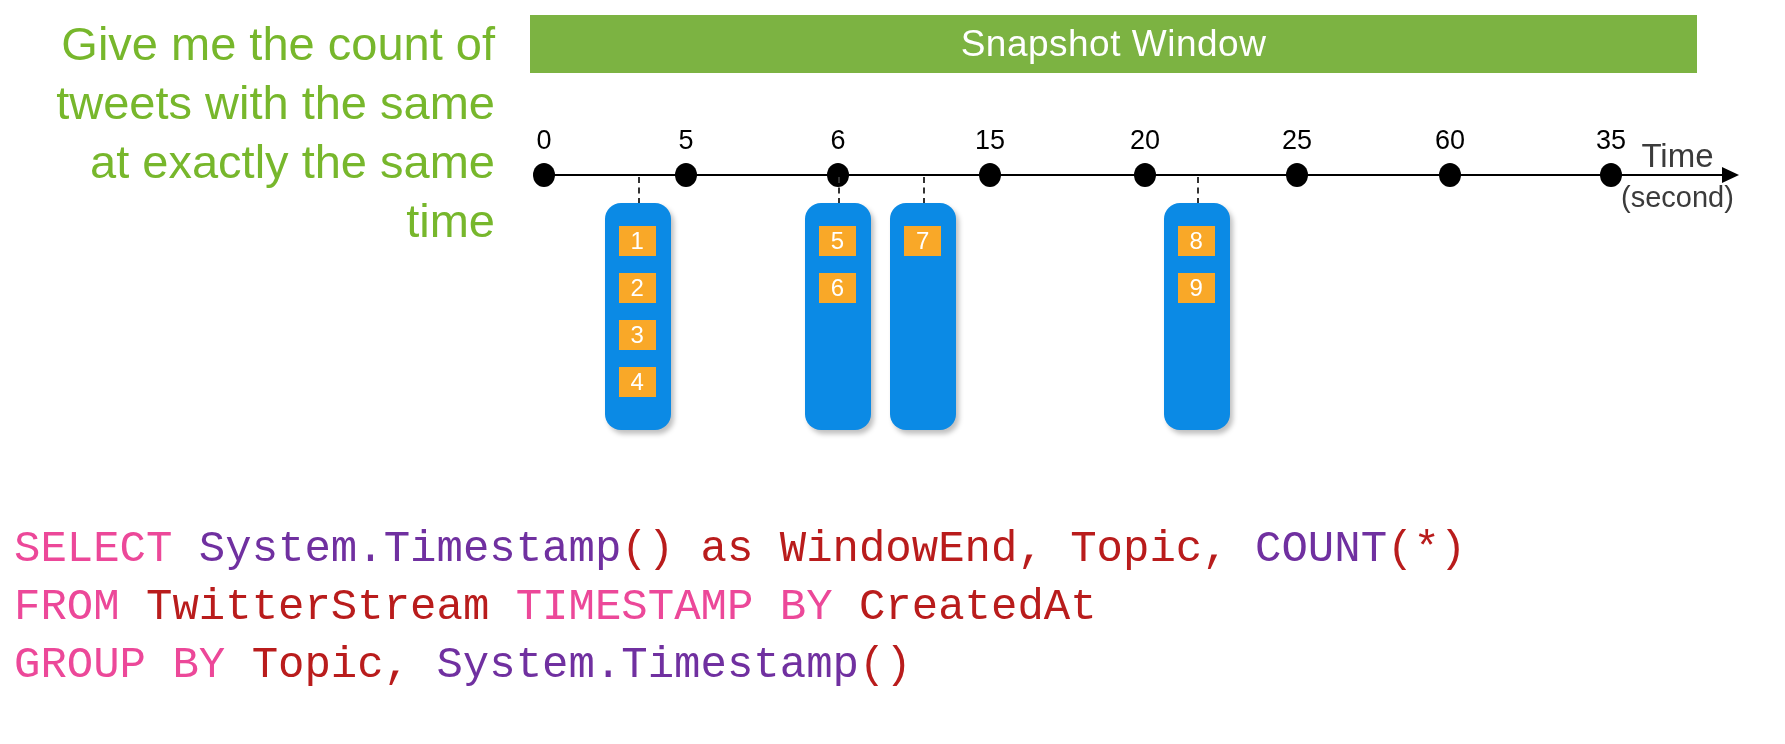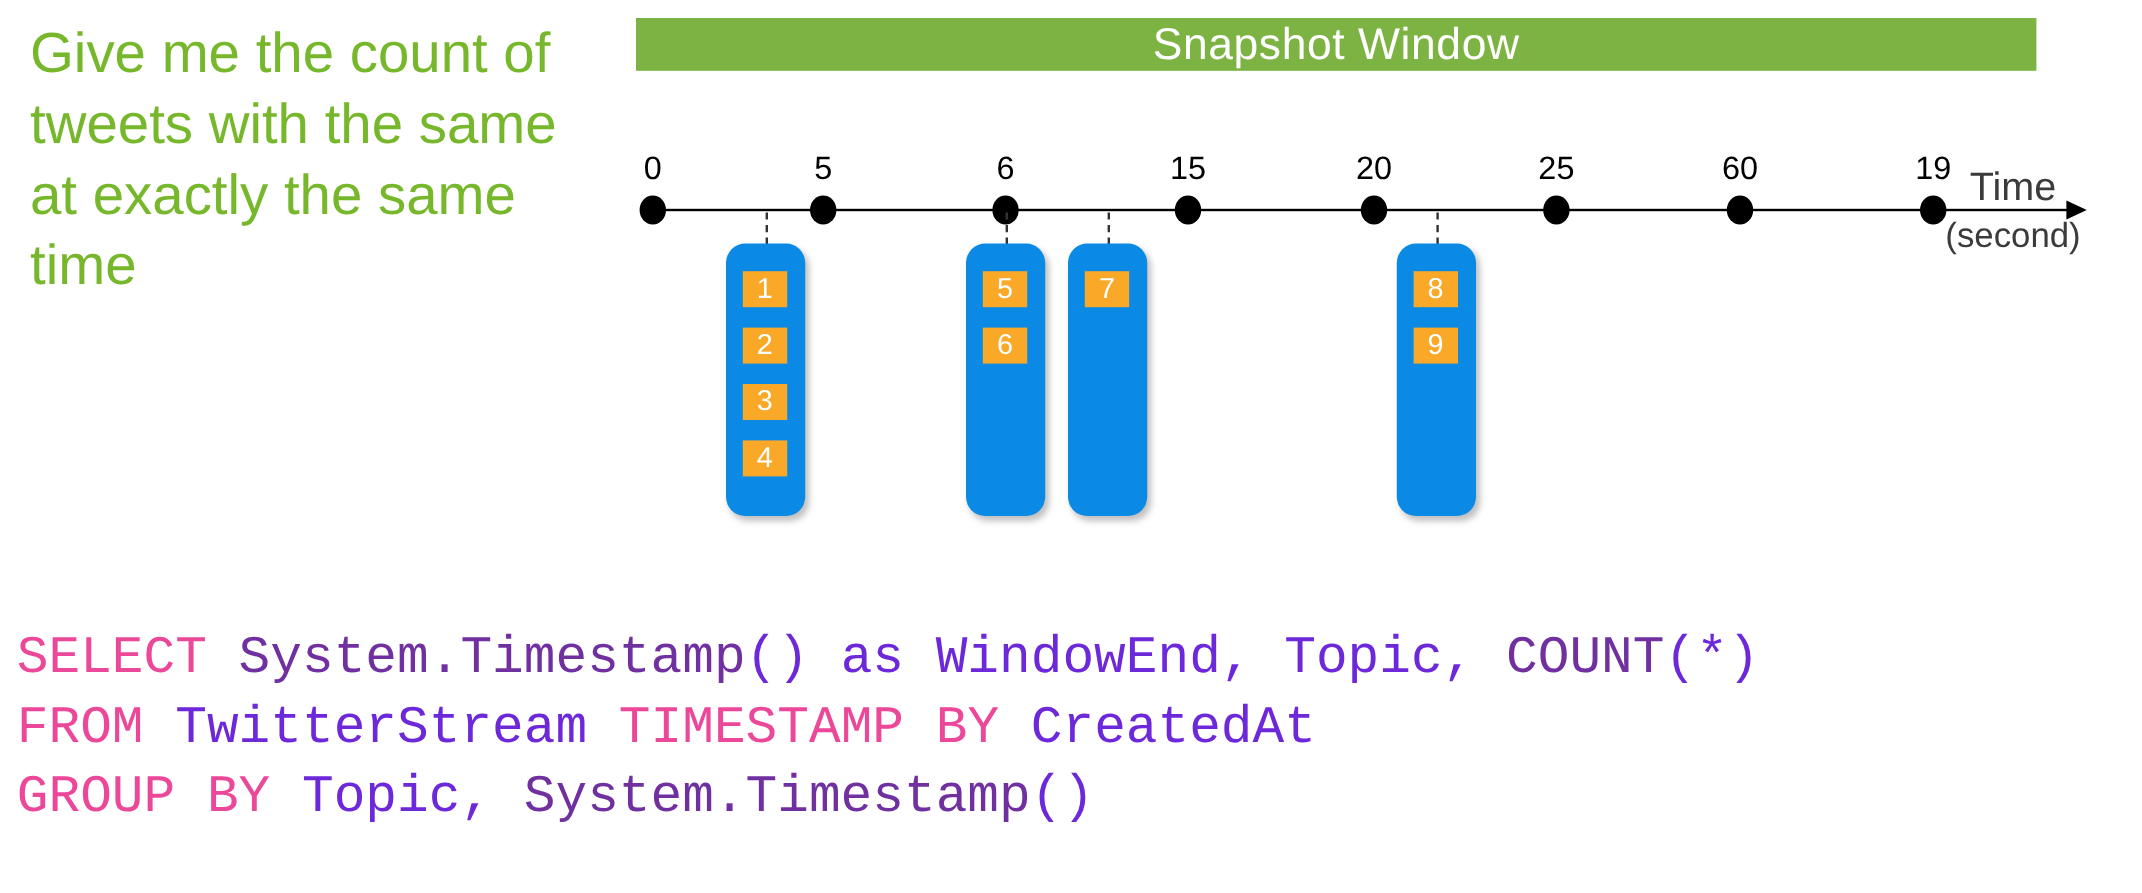--- a/index.html
+++ b/index.html
@@ -3,25 +3,25 @@
 <meta charset="utf-8">
 <style>
   html,body{margin:0;padding:0;background:#ffffff;}
   #stage{
     position:relative;width:1785px;height:744px;background:#ffffff;overflow:hidden;
     font-family:"Liberation Sans",sans-serif;
   }
   
   #query-note{
     position:absolute;left:25px;top:14px;width:470px;
-    color:#77B72C;font-size:47px;line-height:59px;font-weight:400;
+    color:#77B72C;font-size:47px;line-height:59px;font-weight:400;text-align:right;
   }
   
   #banner{
-    position:absolute;left:530px;top:15px;width:1167px;height:44px;
+    position:absolute;left:530px;top:15px;width:1167px;height:58px;
     background:#7CB342;display:flex;align-items:center;justify-content:center;
   }
   #banner .label{
     color:#ffffff;font-size:37px;font-weight:300;letter-spacing:0.5px;
   }
   
   .axis-line{position:absolute;left:544px;top:174px;width:1180px;height:2px;background:#000;}
   .arrow-head{
     position:absolute;left:1722px;top:167px;width:0;height:0;
     border-left:17px solid #000;border-top:8px solid transparent;border-bottom:8px solid transparent;
@@ -56,21 +56,21 @@
     display:flex;align-items:center;justify-content:center;
   }
   
   #sql-code{
     position:absolute;left:14px;top:520px;
     font-family:"Liberation Mono","DejaVu Sans Mono",monospace;
     font-size:44px;line-height:58px;white-space:pre;color:#000;
   }
   .tok-keyword{color:#ec4899;}
   .tok-function{color:#7030A0;margin-top:20px;}
-  .tok-plain{color:#6d28d9;}
+  .tok-plain{color:#b91c1c;}
 </style>
 </head>
 <body>
 
 <div id="stage">
 
   <div id="query-note">
       <div class="">Give me the count of</div>
       <div class="">tweets with the same</div>
       <div class="">at exactly the same</div>
@@ -96,21 +96,21 @@
         <div class="tick-label" style="left: 838px;">6</div>
         <div class="tick-dot" style="left: 838px;"></div>
         <div class="tick-label" style="left: 990px;">15</div>
         <div class="tick-dot" style="left: 990px;"></div>
         <div class="tick-label" style="left: 1145px;">20</div>
         <div class="tick-dot" style="left: 1145px;"></div>
         <div class="tick-label" style="left: 1297px;">25</div>
         <div class="tick-dot" style="left: 1297px;"></div>
         <div class="tick-label" style="left: 1450px;">60</div>
         <div class="tick-dot" style="left: 1450px;"></div>
-        <div class="tick-label" style="left: 1611px;">19</div>
+        <div class="tick-label" style="left: 1611px;">35</div>
         <div class="tick-dot" style="left: 1611px;"></div>
       </div>
   </div>
 
   <div id="groups-layer">
       <div class="connector" style="left: 637.72px;"></div>
       <div class="event-group" style="left: 604.72px;">
         <div class="event-badge" style="top: 23px;">1</div>
         <div class="event-badge" style="top: 70px;">2</div>
         <div class="event-badge" style="top: 117px;">3</div>

